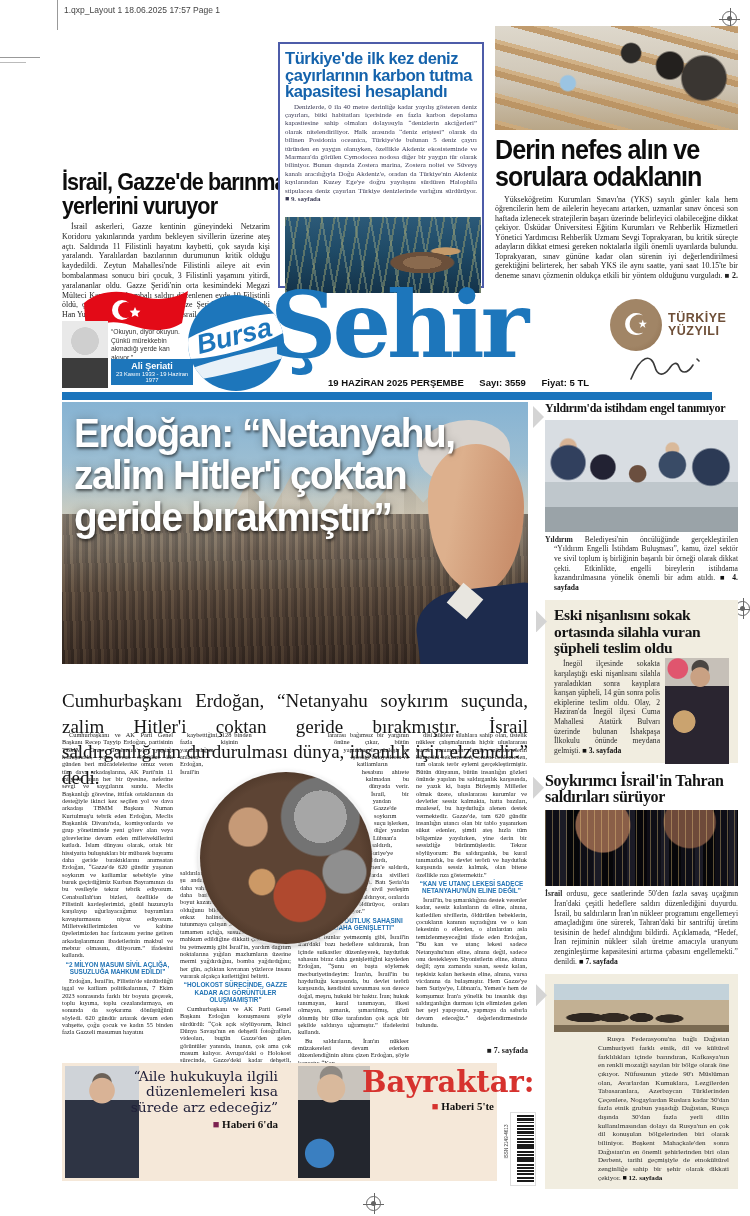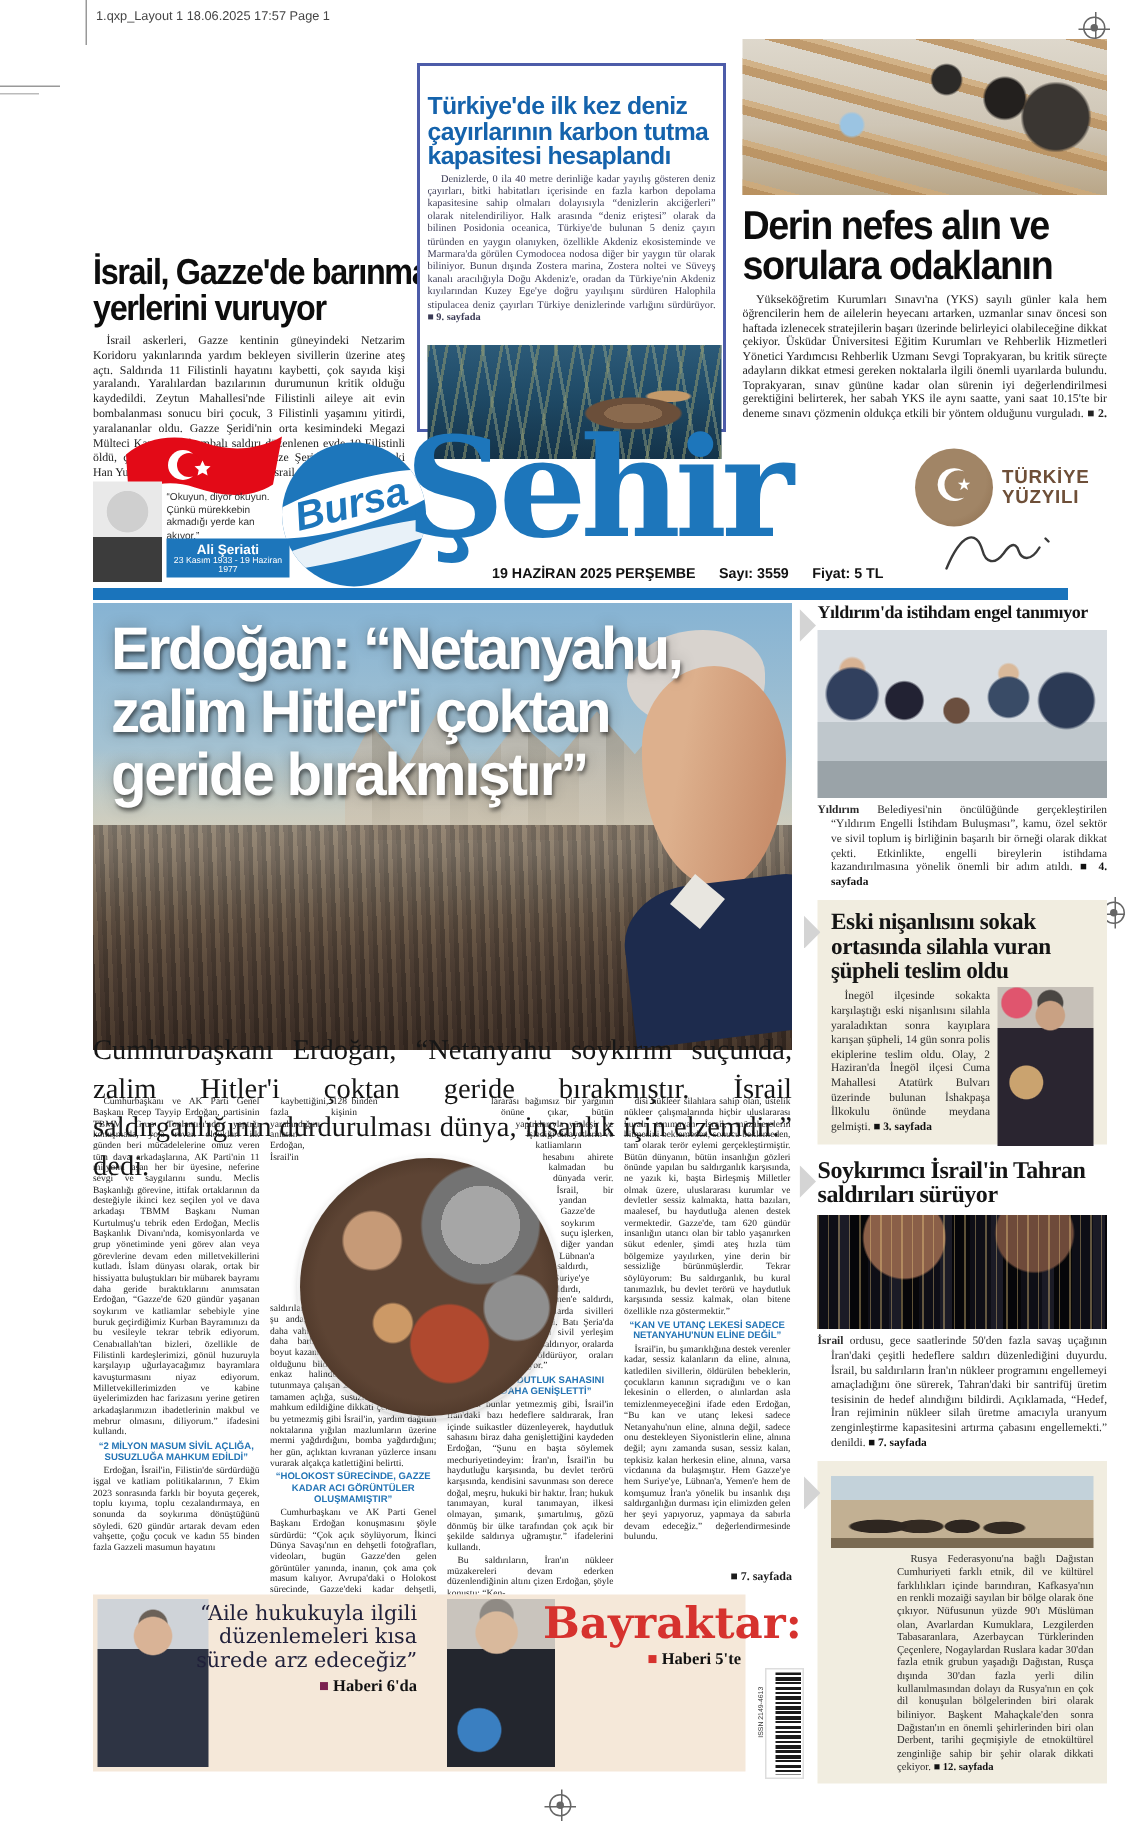--- a/index.html
+++ b/index.html
@@ -34,21 +34,21 @@
        linear-gradient(180deg,#8d9aa8 0%,#9c8b75 45%,#b09a7d 75%,#cbb globals 100%),
        linear-gradient(180deg,#93a0ae 0%,#a08f76 50%,#b49e81 100%);}
   .headline-sans{font-family:"Liberation Sans",sans-serif;font-weight:bold;color:#0d0d0d;
      letter-spacing:-1px;line-height:1.0;transform:scaleX(.9);transform-origin:0 0;white-space:nowrap;}
   .story-tl .headline-sans{font-size:24px;margin:6px 0 4px;}
   .story-body{font-size:7.9px;line-height:1.24;color:#222;}
   .story-tl .story-body{height:98px;overflow:hidden;}
   
   .story-tm{position:absolute;left:278px;top:42px;width:206px;height:246px;border:2px solid #4d5ca9;
      background:#fff;padding:3px 5px;box-sizing:border-box;}
-  .story-tm .headline-sans{font-size:16.5px;color:#1563ac;letter-spacing:-.4px;transform:none;white-space:normal;margin:16px 0 3px;}
+  .story-tm .headline-sans{font-size:16.5px;color:#1563ac;letter-spacing:-.4px;transform:none;white-space:normal;margin:3px 0 3px;}
   .story-tm .story-body{font-size:6.9px;line-height:1.22;color:#3a3a55;height:112px;overflow:hidden;}
   .story-tm .photo{width:196px;height:76px;margin-top:2px;
      background:
        radial-gradient(ellipse at 70% 60%,#8a6a4e 0 10%,#6b4f3a 10% 16%,transparent 17%),
        radial-gradient(ellipse at 82% 45%,#c49a6a 0 6%,transparent 7%),
        repeating-linear-gradient(100deg,rgba(140,150,110,.55) 0 2px,transparent 2px 12px),
        repeating-linear-gradient(80deg,rgba(170,180,140,.4) 0 2px,transparent 2px 16px),
        linear-gradient(180deg,#2c5a78 0%,#1f4a66 45%,#143349 100%);}
   
   .story-tr{position:absolute;left:495px;top:26px;width:243px;}
@@ -92,21 +92,21 @@
   .yuzyili{position:absolute;left:548px;top:4px;display:flex;align-items:center;}
   .yz-circle{width:52px;height:52px;border-radius:50%;
      background:radial-gradient(circle at 40% 40%,#a8real 0,#a18566 0 60%,#8a6b4b 100%);
      background:radial-gradient(circle at 40% 40%,#a18566 0 60%,#8a6b4b 100%);
      display:flex;align-items:center;justify-content:center;color:#fff;font-size:30px;line-height:1;}
   .yz-text{margin-left:6px;font-family:"Liberation Sans",sans-serif;font-weight:bold;color:#6e4f38;
      font-size:12.5px;line-height:1.05;letter-spacing:.5px;}
   .signature{position:absolute;left:565px;top:54px;}
   .bluebar{position:absolute;left:62px;top:392px;width:650px;height:8px;background:#1a74bc;}
   
-  .banner{position:absolute;left:62px;top:402px;width:466px;height:298px;overflow:hidden;
+  .banner{position:absolute;left:62px;top:402px;width:466px;height:262px;overflow:hidden;
      background:linear-gradient(180deg,#86b3d3 0%,#a4c2d2 32%,#cfd2c4 55%,#b3a489 72%,#8a7a66 100%);}
   .banner .ruins{position:absolute;right:88px;top:48px;width:210px;height:110px;opacity:.8;
      background:repeating-linear-gradient(90deg,#c2b8a9 0 18px,#a99e8d 18px 30px,#b7ab99 30px 52px);
      clip-path:polygon(0 60%,8% 30%,20% 55%,30% 20%,42% 60%,55% 28%,68% 50%,80% 22%,92% 48%,100% 30%,100% 100%,0 100%);}
   .banner .crowd{position:absolute;left:0;bottom:0;width:100%;height:150px;
      background:
        repeating-linear-gradient(88deg,rgba(40,30,25,.5) 0 3px,rgba(95,75,58,.45) 3px 6px,rgba(60,45,38,.5) 6px 9px),
        linear-gradient(180deg,rgba(150,130,105,.2) 0%,rgba(70,55,45,.75) 60%,rgba(45,33,26,.9) 100%);}
   .banner .dust{position:absolute;left:0;bottom:110px;width:100%;height:90px;
      background:linear-gradient(180deg,rgba(222,216,200,0) 0%,rgba(214,205,185,.75) 70%,rgba(190,178,155,.2) 100%);}

